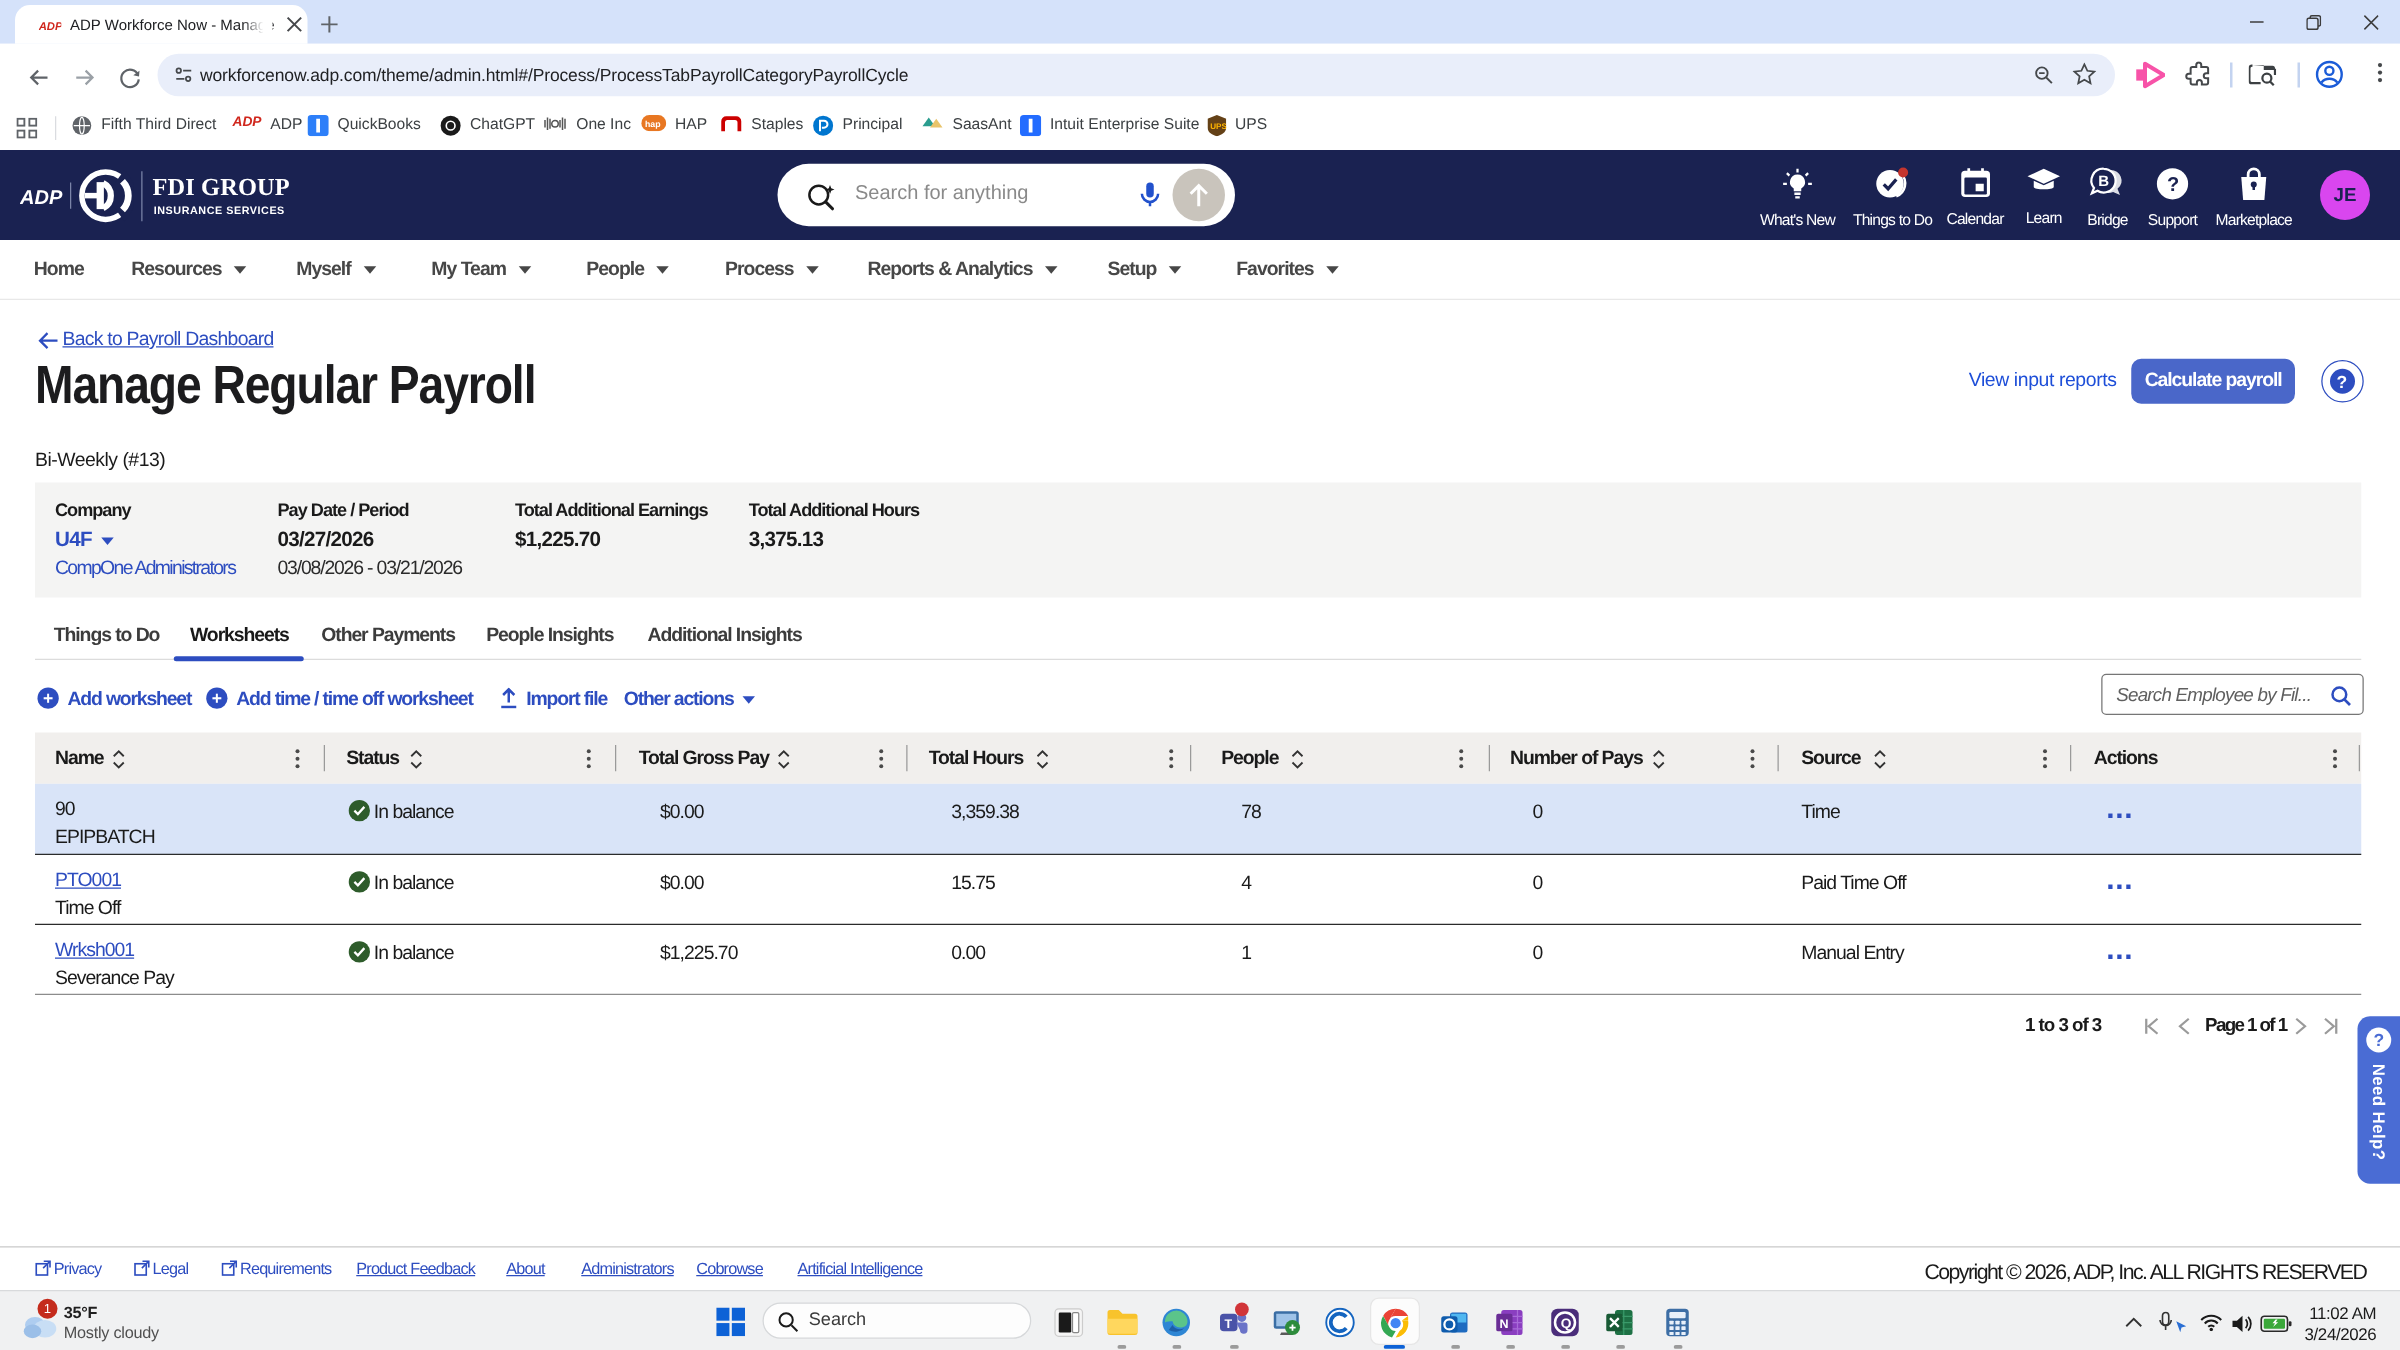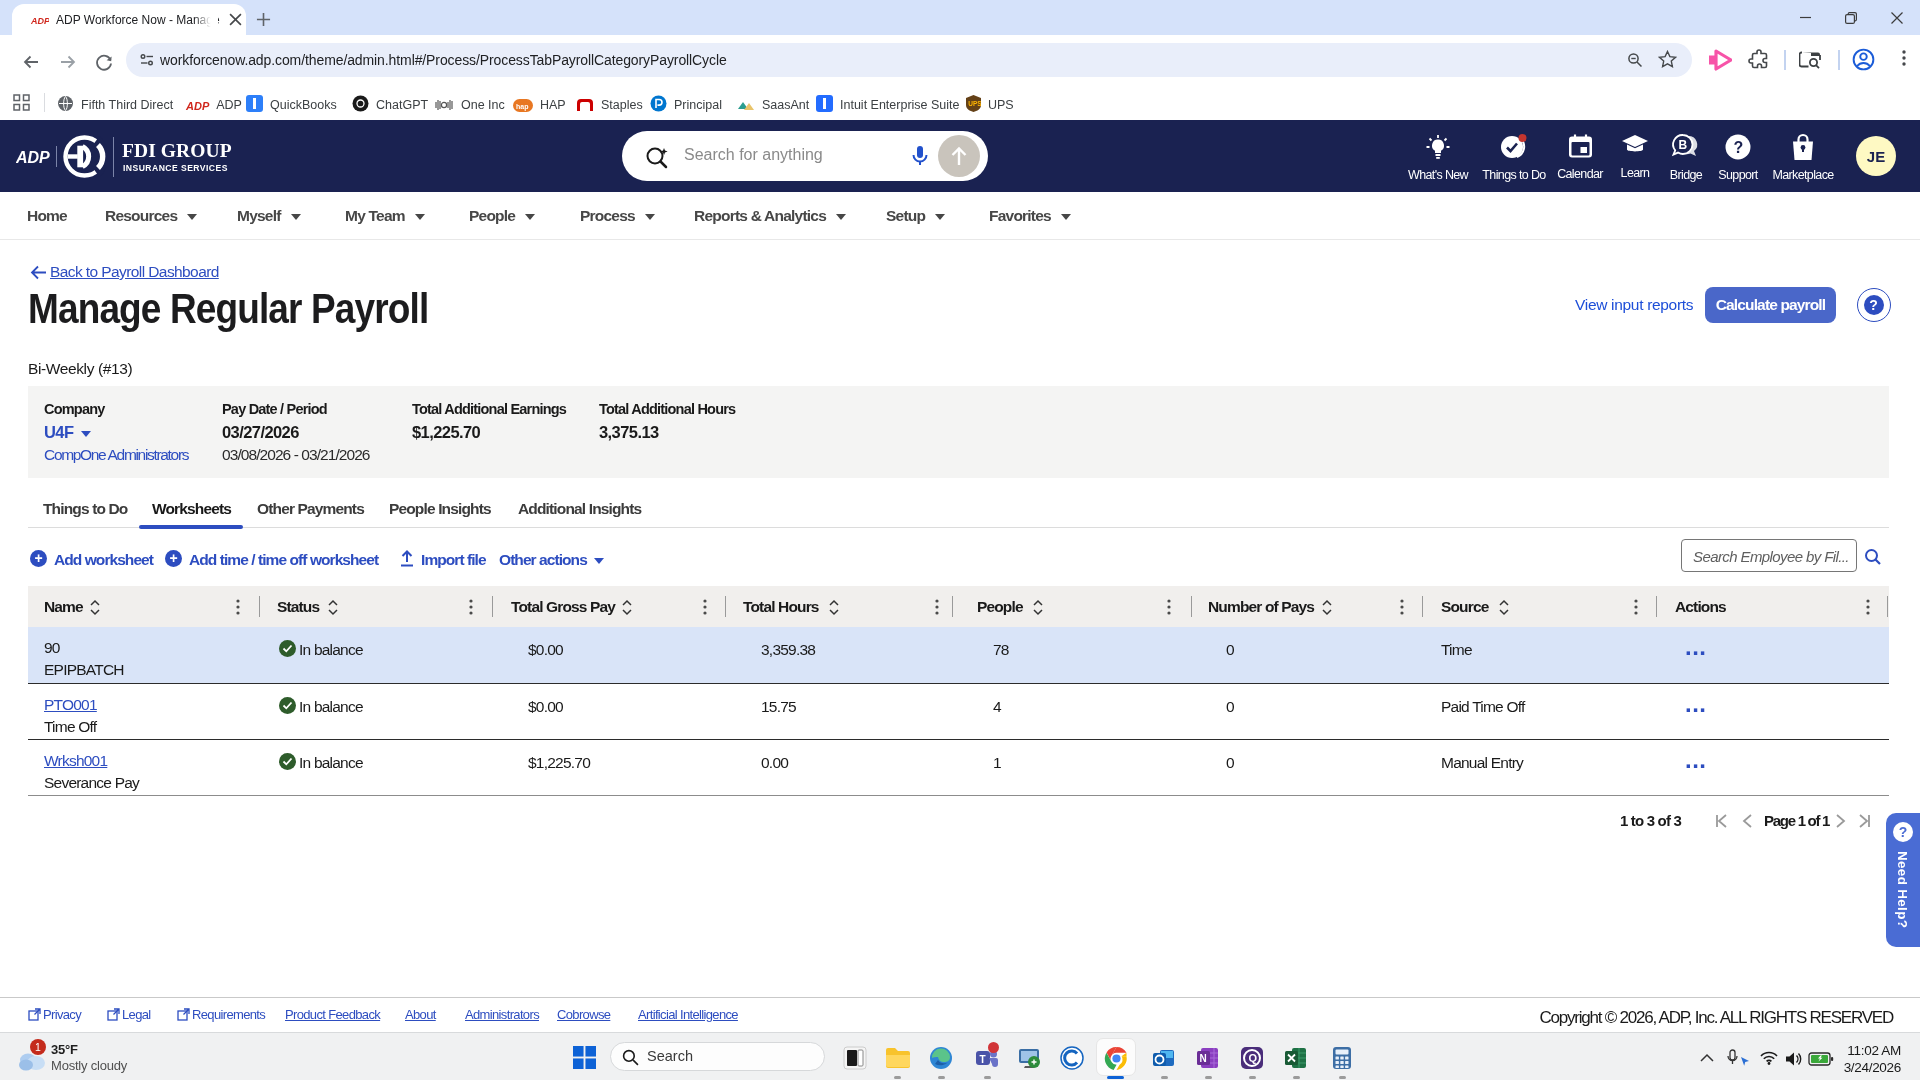--- a/index.html
+++ b/index.html
@@ -14,28 +14,28 @@
 #tab .fade { position:absolute; right:28px; top:4px; width:24px; height:24px; background:linear-gradient(90deg,rgba(255,255,255,0),#fff 70%); }
 .winctl { position:absolute; top:0; height:35px; width:46px; display:flex; align-items:center; justify-content:center; }
 
 
 #toolbar { position:absolute; left:0; top:35px; width:1920px; height:50px; background:#fff; }
 #omnibox { position:absolute; left:126px; top:8px; width:1566px; height:34px; background:#e9eefa; border-radius:17px; }
 #omnibox .url { position:absolute; left:34px; top:9px; font-size:14px; color:#202124; letter-spacing:-0.1px; }
 
 
 #bookmarks { position:absolute; left:0; top:85px; width:1920px; height:35px; background:#fff; }
-.bm { position:absolute; top:7px; height:20px; display:flex; align-items:flex-end; gap:7px; font-size:12.5px; color:#3c4043; }
+.bm { position:absolute; top:7px; height:20px; display:flex; align-items:flex-start; gap:7px; font-size:12.5px; color:#3c4043; }
 
 
 #appheader { position:absolute; left:0; top:120px; width:1920px; height:72px; background:#1a2251; }
 #searchpill { position:absolute; left:622px; top:11px; width:366px; height:50px; background:#fff; border-radius:25px; }
 .hicon { position:absolute; top:13px; width:76px; text-align:center; color:#fff; }
 .hicon .lbl { font-size:12.5px; color:#fff; margin-top:3px; white-space:nowrap; letter-spacing:-0.05em; }
-#avatar { position:absolute; left:1856px; top:16px; width:40px; height:40px; border-radius:50%; background:#fef9c3; color:#1a2251; font-weight:bold; font-size:15px; display:flex; align-items:center; justify-content:center; }
+#avatar { position:absolute; left:1856px; top:16px; width:40px; height:40px; border-radius:50%; background:#d946ef; color:#1a2251; font-weight:bold; font-size:15px; display:flex; align-items:center; justify-content:center; }
 
 
 #navbar { position:absolute; left:0; top:192px; width:1920px; height:48px; background:#fff; border-bottom:1px solid #e8e8e8; }
 #navbar .item { position:absolute; top:15px; font-size:15.5px; font-weight:bold; color:#474747; white-space:nowrap; letter-spacing:-0.05em; }
 .caret { display:inline-block; width:0; height:0; border-left:5px solid transparent; border-right:5px solid transparent; border-top:6px solid #474747; margin-left:10px; vertical-align:middle; }
 
 
 a.blue { color:#2d4dc0; text-decoration:underline; }
 #backlink { position:absolute; left:50px; top:263px; font-size:15.5px; letter-spacing:-0.038em; }
 h1 { position:absolute; left:28px; top:284px; font-size:43px; letter-spacing:-1px; color:#1c1c1e; font-weight:bold; transform:scaleX(0.86); transform-origin:left center; white-space:nowrap; }
@@ -50,21 +50,21 @@
 .cardsub { position:absolute; top:60px; font-size:15.5px; letter-spacing:-0.06em; }
 
 
 #tabs .t { position:absolute; top:500px; font-size:15.5px; font-weight:bold; color:#3c3c3c; white-space:nowrap; letter-spacing:-0.055em; }
 #tabline { position:absolute; left:28px; top:527px; width:1861px; height:1px; background:#dcdcdc; }
 #tabactive { position:absolute; left:139px; top:525px; width:104px; height:4px; background:#2d4dc0; border-radius:2px; }
 
 
 .action { position:absolute; top:551px; font-size:15.5px; font-weight:bold; color:#2d4dc0; white-space:nowrap; letter-spacing:-0.06em; }
 .pluscirc { position:absolute; top:550px; width:17px; height:17px; background:#2d4dc0; border-radius:50%; color:#fff; font-size:14px; line-height:16px; text-align:center; font-weight:bold; }
-#empsearch { position:absolute; left:1681px; top:539px; width:176px; height:33px; border:1px solid #767676; border-radius:4px; }
+#empsearch { position:absolute; left:1681px; top:539px; width:210px; height:33px; border:1px solid #767676; border-radius:4px; }
 #empsearch .ph { position:absolute; left:11px; top:8px; font-size:15px; font-style:italic; color:#5f5f5f; letter-spacing:-0.04em; }
 
 
 #thead { position:absolute; left:28px; top:586px; width:1861px; height:41px; background:#f1efed; }
 .th { position:absolute; top:12px; font-size:15.5px; font-weight:bold; color:#1a1a1a; white-space:nowrap; letter-spacing:-0.055em; }
 .sort { position:absolute; top:13px; }
 .dots3 { position:absolute; top:13px; width:4px; height:16px; }
 .colsep { position:absolute; top:10px; width:1px; height:21px; background:#9a9a9a; }
 .row { position:absolute; left:28px; width:1861px; }
 .row .l1 { position:absolute; left:16px; top:12px; font-size:15.5px; color:#1a1a1a; letter-spacing:-0.05em; }

